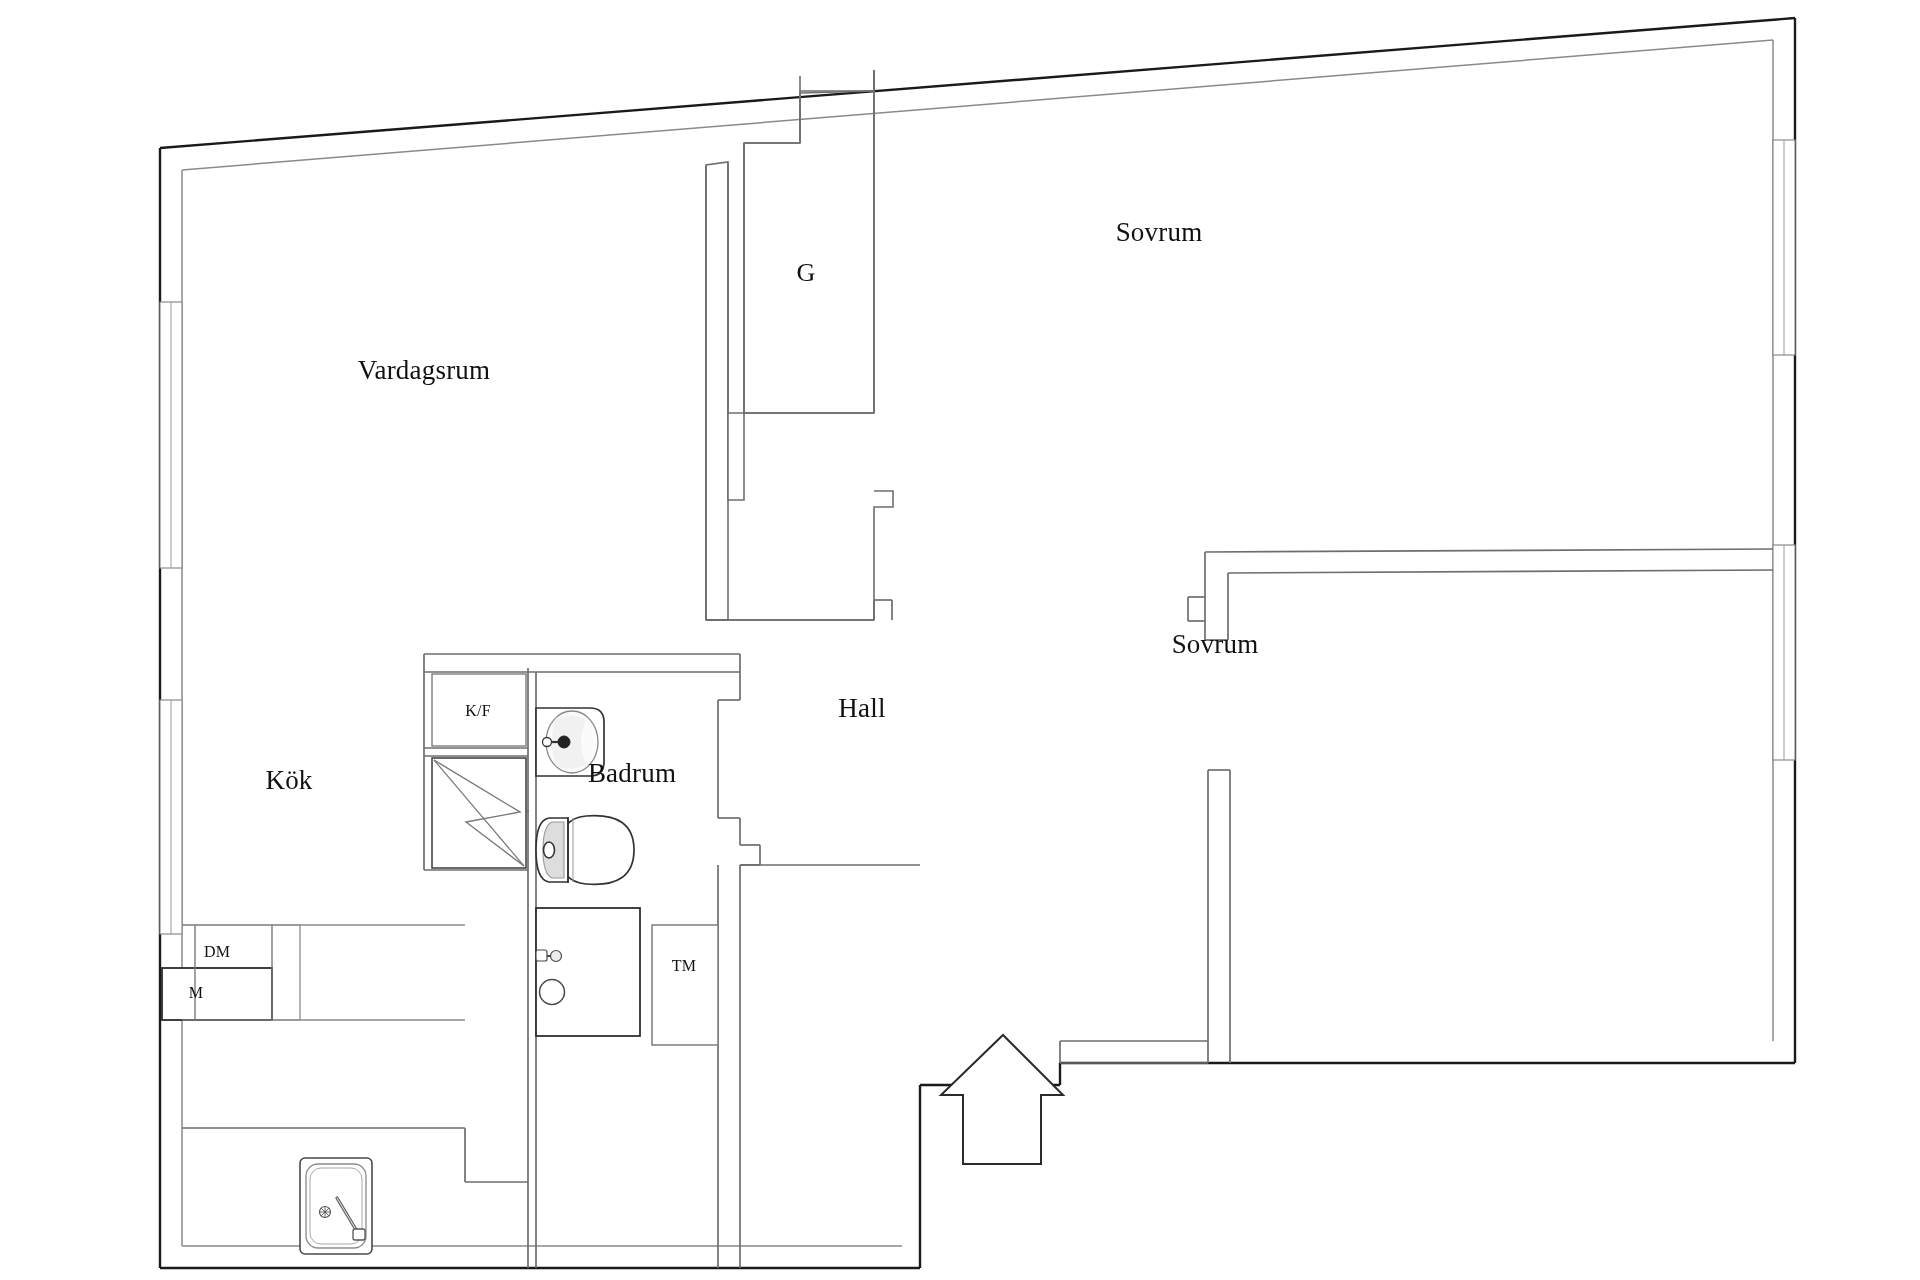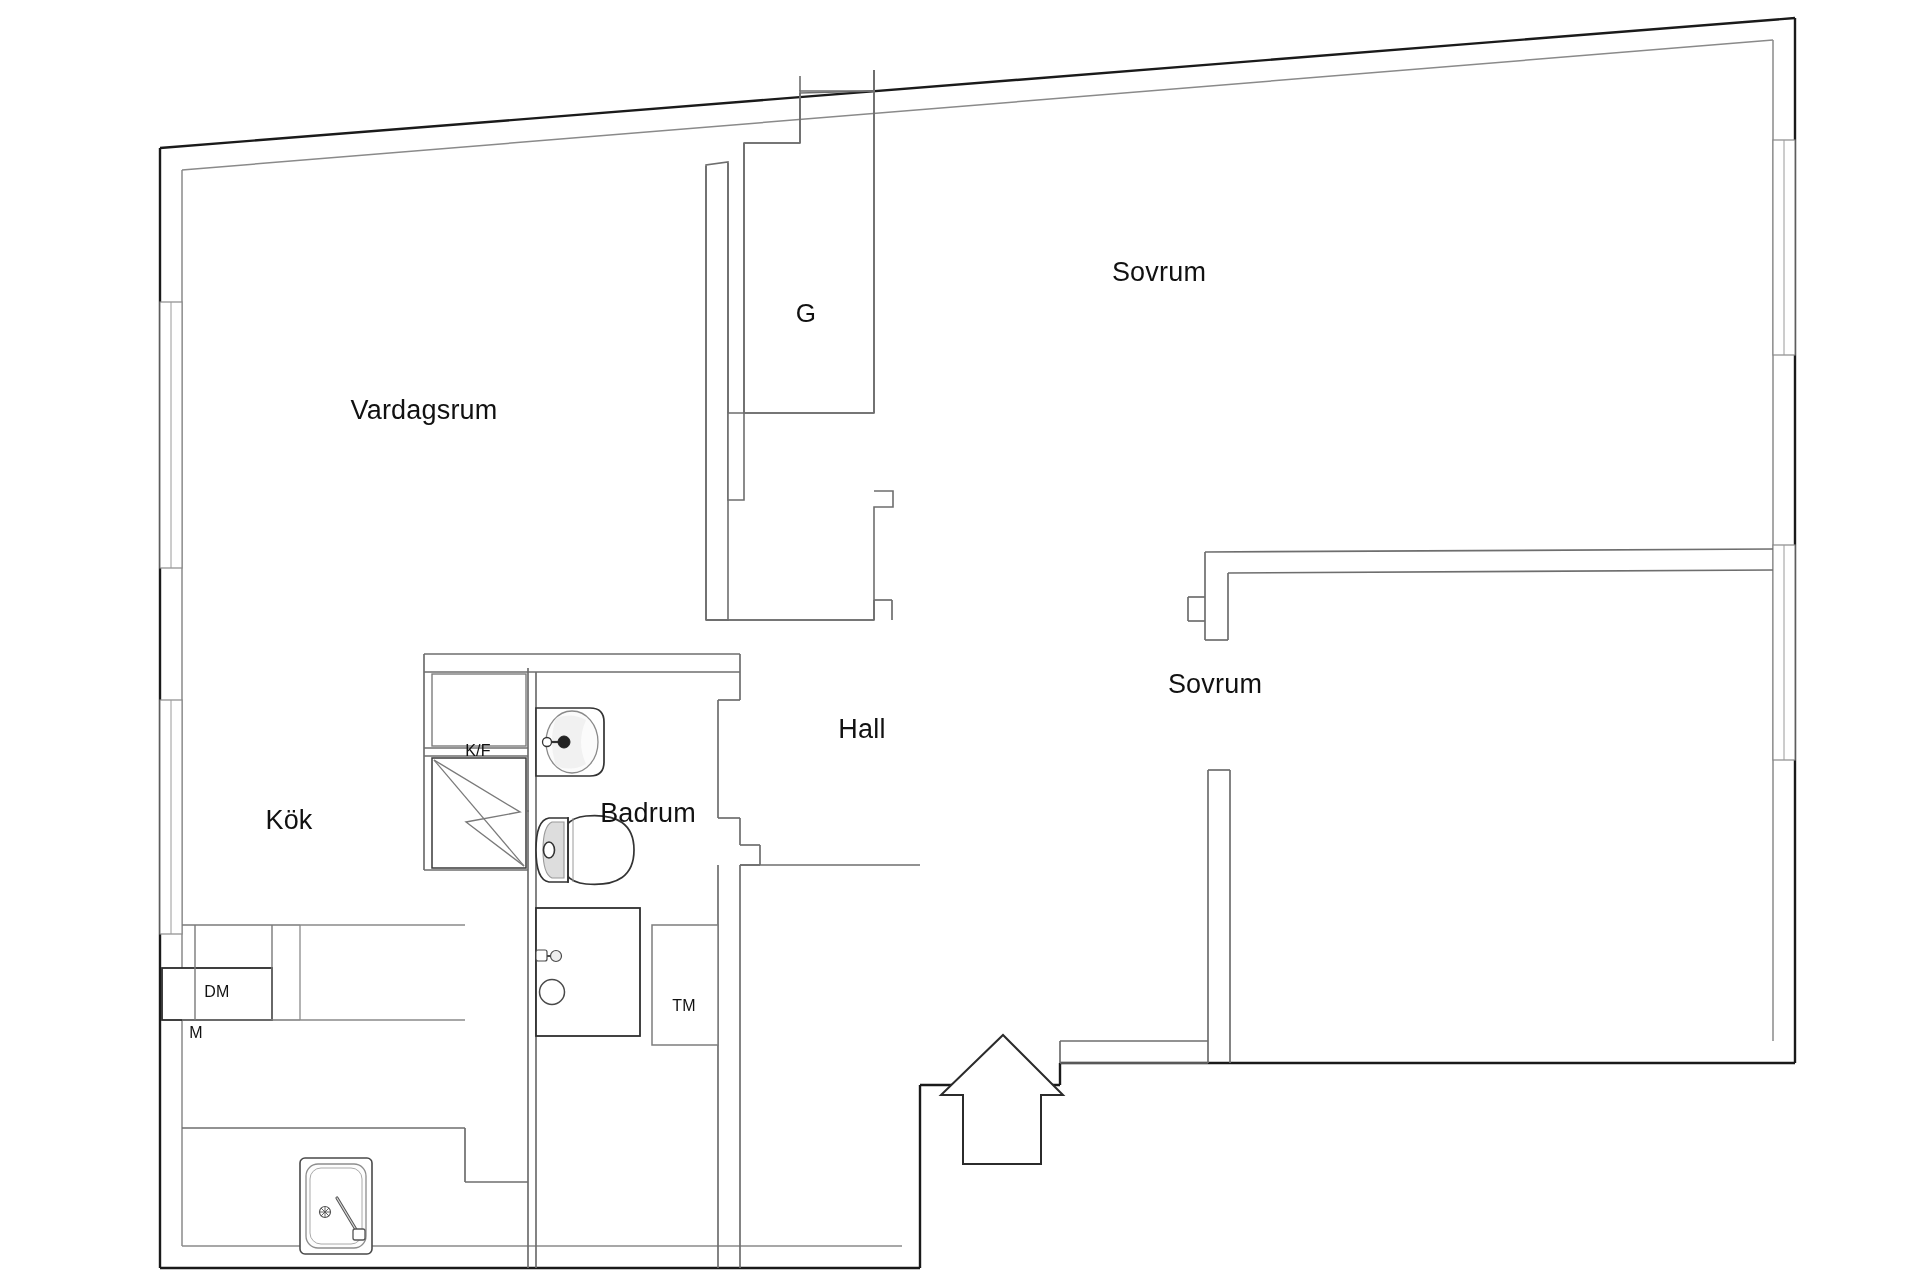--- a/index.html
+++ b/index.html
@@ -23,25 +23,24 @@
     position: absolute;
     left: 0;
     top: 0;
     width: 1920px;
     height: 1280px;
     display: block;
   }
   .room-label {
     position: absolute;
     color: #111111;
-    font-family: Liberation Sans, sans-serif;
+    font-family: Liberation Serif, serif;
     white-space: nowrap;
     transform: translate(-50%, -50%);
     letter-spacing: 0.2px;
-    margin-top: 40px;
   }
   .lbl-lg { font-size: 27px; }
   .lbl-md { font-size: 26px; }
   .lbl-sm { font-size: 16px; }
 </style>
 </head>
 <body>
 
 <div id="floorplan-root">
 
@@ -285,25 +284,25 @@
     </g>
 
   </svg>
 
   <div class="room-label lbl-lg" style="left:424px; top:370px;">Vardagsrum</div>
 
   <div class="room-label lbl-lg" style="left:1159px; top:232px;">Sovrum</div>
 
   <div class="room-label lbl-lg" style="left:1215px; top:644px;">Sovrum</div>
 
-  <div class="room-label lbl-lg" style="left:862px; top:689px;">Hall</div>
+  <div class="room-label lbl-lg" style="left:862px; top:708px;">Hall</div>
 
   <div class="room-label lbl-lg" style="left:289px; top:780px;">Kök</div>
 
-  <div class="room-label lbl-lg" style="left:648px; top:773px;">Badrum</div>
+  <div class="room-label lbl-lg" style="left:632px; top:773px;">Badrum</div>
 
   <div class="room-label lbl-md" style="left:806px; top:273px;">G</div>
 
   <div class="room-label lbl-sm" style="left:478px; top:711px;">K/F</div>
 
   <div class="room-label lbl-sm" style="left:217px; top:952px;">DM</div>
 
   <div class="room-label lbl-sm" style="left:196px; top:993px;">M</div>
 
   <div class="room-label lbl-sm" style="left:684px; top:966px;">TM</div>

